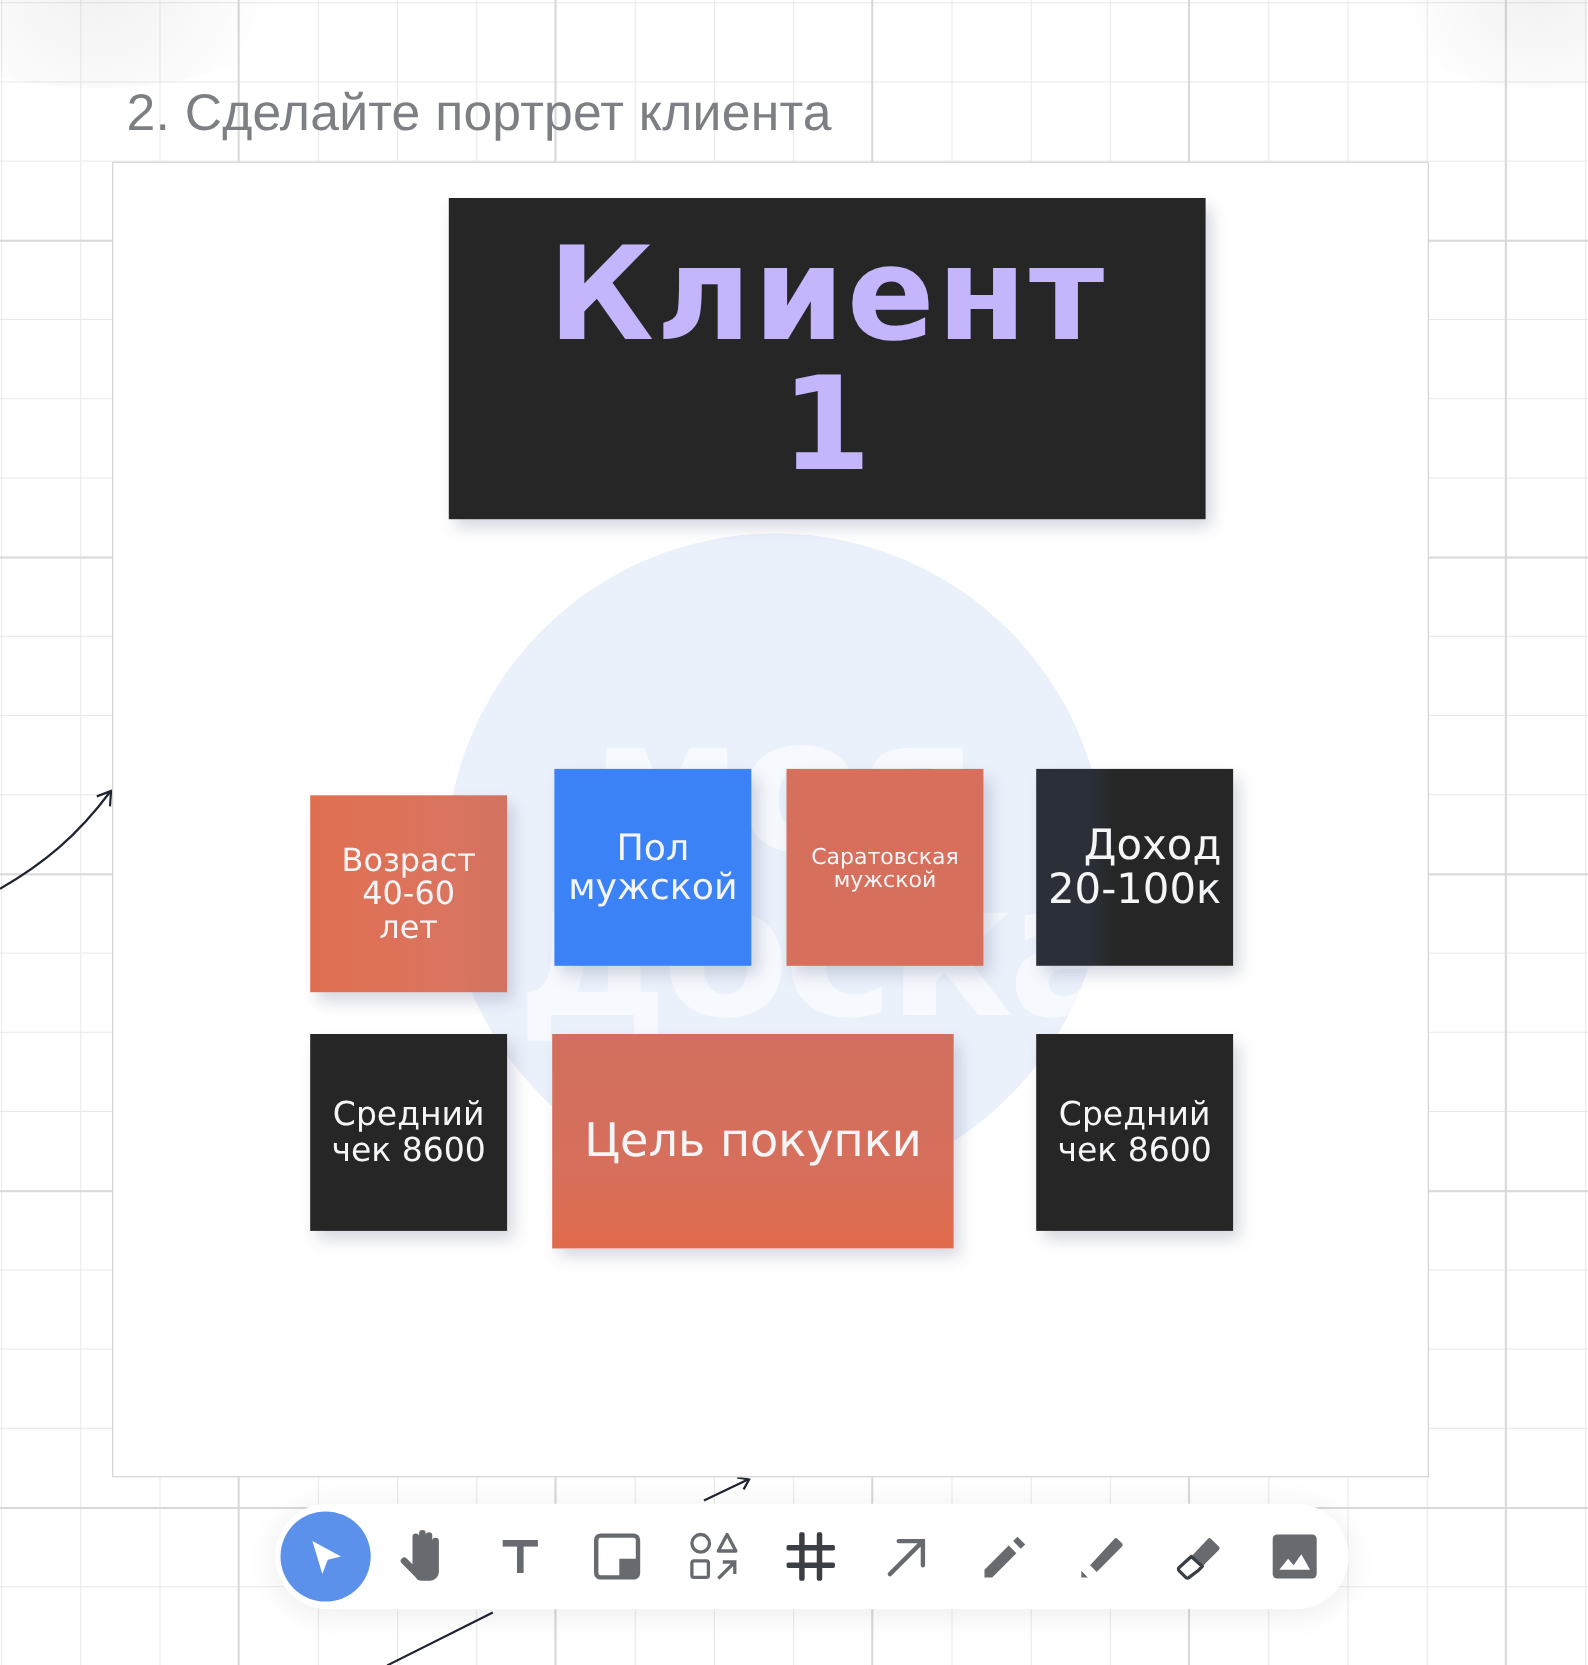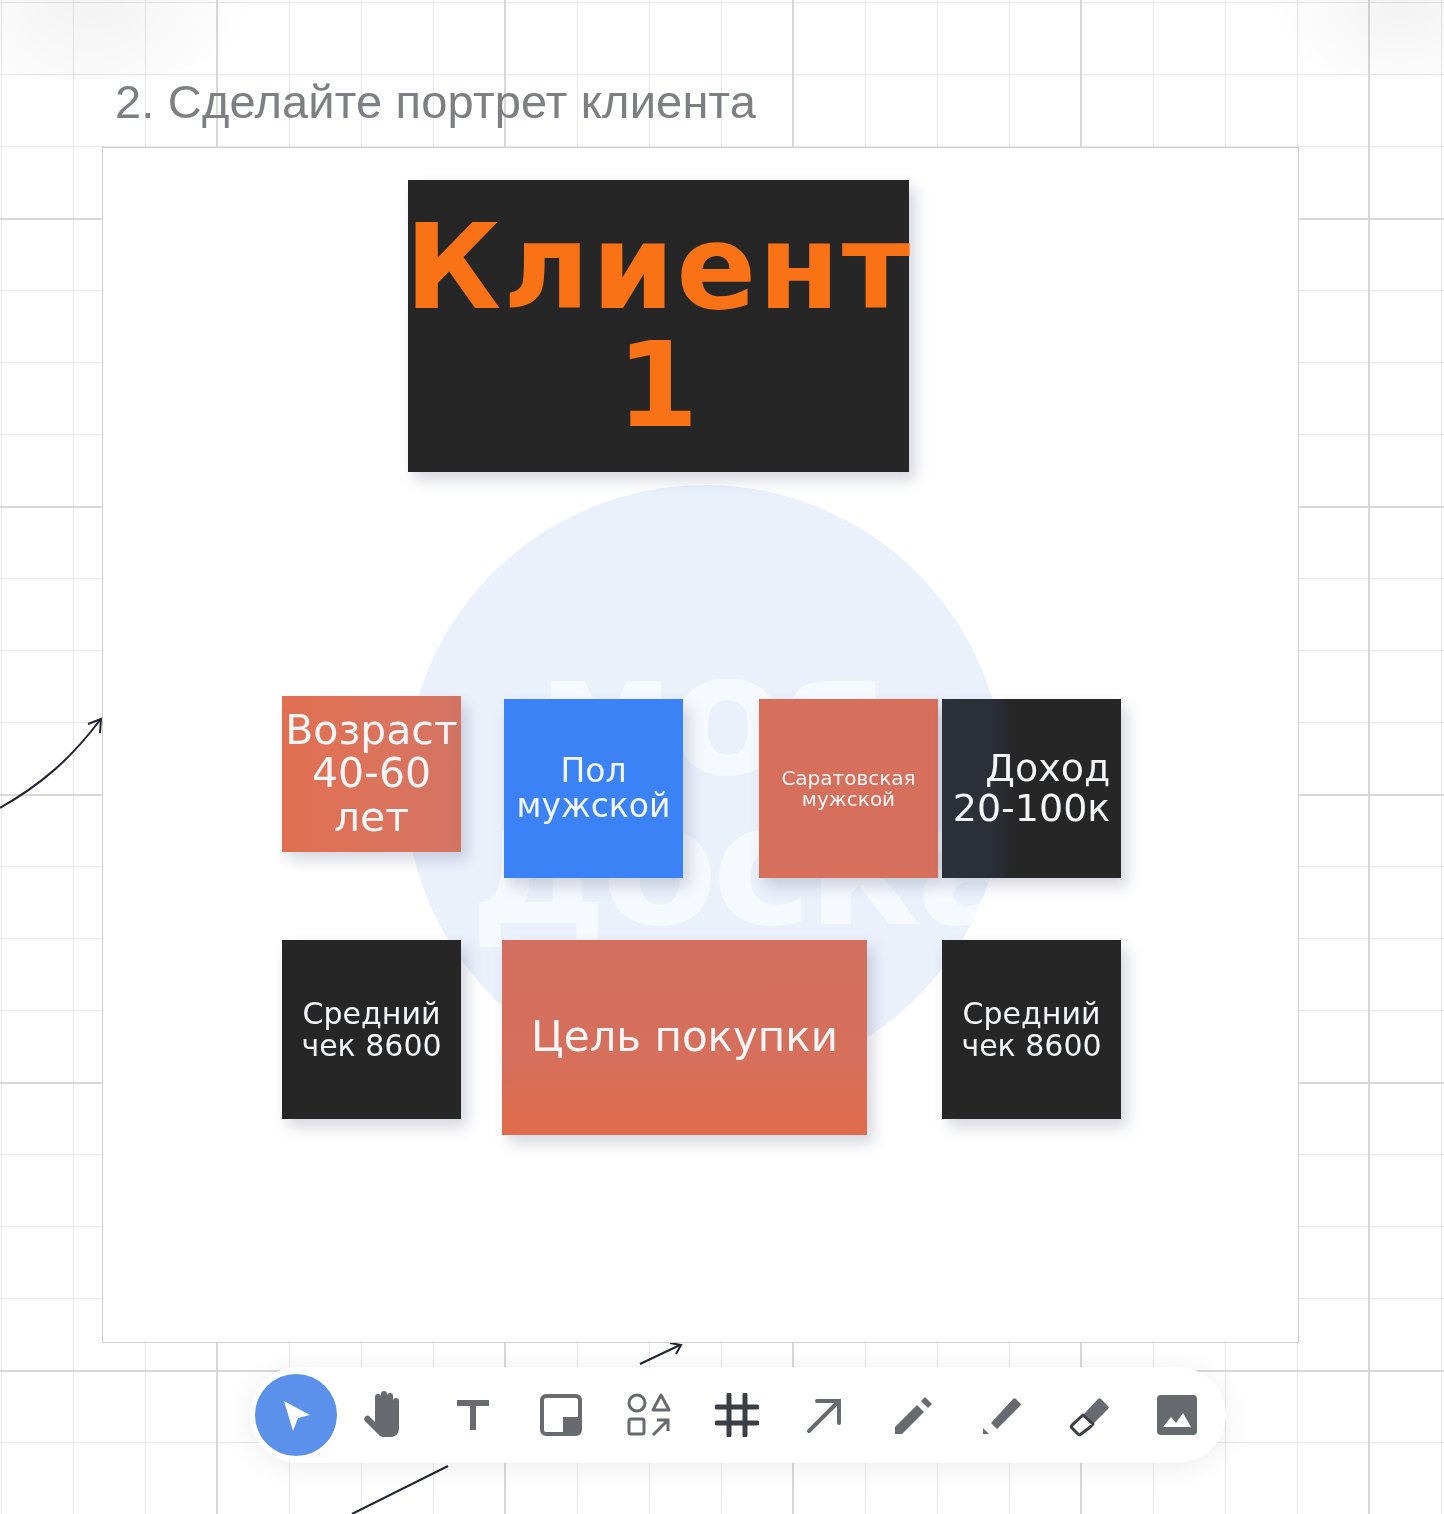--- a/index.html
+++ b/index.html
@@ -48,22 +48,22 @@
     text-align:center; color:#f4f5f7;
     box-shadow: 6px 8px 14px rgba(60,70,110,0.22);
     font-family:"DejaVu Sans", sans-serif; line-height:1.05;
     box-sizing:border-box;
   }
   .card.dark { background:#262626; }
   .card.navy { background:#3b82f6;align-items:center; }
   .card.orange { background:linear-gradient(90deg,#e06b4c 0%, #d9705a 70%, #d26f5e 100%); }
   .card.orange2 { background:#d66f5c; }
   .title-card {
-    left:408px; top:180px; width:501px; height:292px;
-    font-weight:bold; font-size:118px; line-height:118px; color:#f97316;
+    left:408px; top:180px; width:688px; height:292px;
+    font-weight:bold; font-size:118px; line-height:118px; color:#c4b5fd;
     letter-spacing:2px;
   }
   .toolbar {
     position:absolute; left:250px; top:1367px; width:976px; height:96px;
     background:#ffffff; border-radius:48px;
     box-shadow:0 4px 30px rgba(0,0,0,0.08);
   }
   .tool {
     position:absolute; top:10px; width:76px; height:76px;
     display:flex; align-items:center; justify-content:center; cursor:pointer;
@@ -98,36 +98,36 @@
 <div class="watermark"></div>
 <div class="watermark-text">моя доска</div>
 
 <div class="card dark title-card">
   <div>
     <div>Клиент</div>
     <div>1</div>
   </div>
 </div>
 
-<div class="card orange" style="left:282px;top:696px;width:179px;height:156px;font-size:41px;opacity:0.97;">
+<div class="card orange" style="left:282px;top:723px;width:179px;height:179px;font-size:29px;opacity:0.97;">
   <div>
     <div>Возраст</div>
     <div>40-60</div>
     <div>лет</div>
   </div>
 </div>
 
 <div class="card navy" style="left:504px;top:699px;width:179px;height:179px;font-size:33px;">
   <div>
     <div>Пол</div>
     <div>мужской</div>
   </div>
 </div>
 
-<div class="card orange2" style="left:715px;top:699px;width:179px;height:179px;font-size:20px;margin-left:44px;">
+<div class="card orange2" style="left:715px;top:699px;width:179px;height:179px;font-size:20px;">
   <div>
     <div>Саратовская</div>
     <div>мужской</div>
   </div>
 </div>
 
 <div class="card dark" style="left:942px;top:699px;width:179px;height:179px;font-size:38px;background:linear-gradient(90deg,#2a2f38 0%,#2a2f38 28%,#262626 40%);text-align:right;">
   <div>
     <div>Доход</div>
     <div>20-100к</div>

